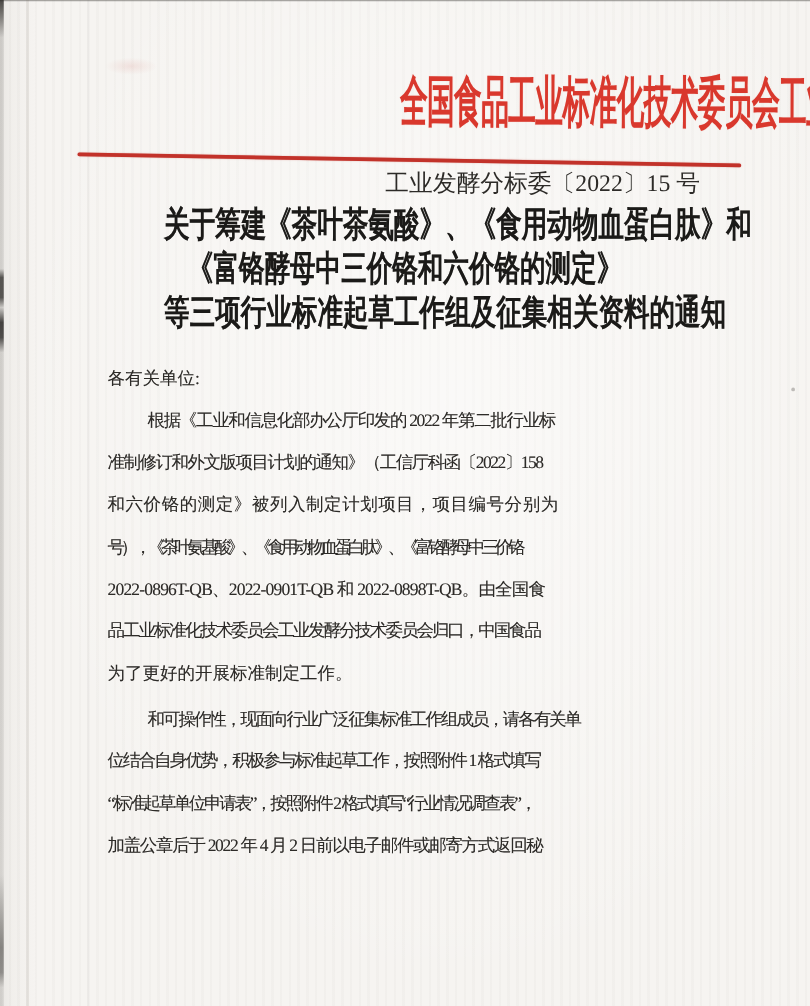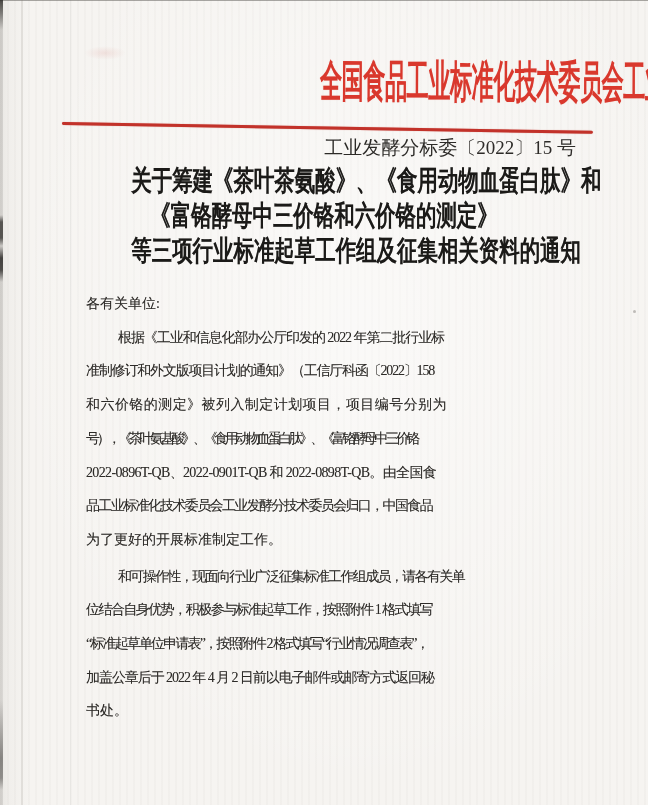--- a/index.html
+++ b/index.html
@@ -29,21 +29,21 @@
   .a-dot{position:absolute;left:633px;top:310px;width:3px;height:3px;border-radius:50%;background:rgba(120,117,112,.45);}
 
   .org-header{position:absolute;left:64px;top:59px;width:520px;height:48px;text-align:center;
     transform:rotate(.2deg);}
   .org-inner{display:inline-block;white-space:nowrap;font-size:44px;line-height:46px;font-weight:700;
     color:var(--header_red,#d9382d);letter-spacing:-1px;
     text-shadow:0 0 1px rgba(217,56,45,.35);}
   .red-rule{position:absolute;left:62px;top:122px;width:531px;height:3.2px;border-radius:2px;
     background:var(--rule_red,#c2322a);transform:rotate(.95deg);transform-origin:left center;
     box-shadow:0 0 1px rgba(194,50,42,.5);}
-  .doc-number{position:absolute;left:86px;top:136px;width:490px;text-align:right;
+  .doc-number{position:absolute;left:70px;top:136px;width:490px;text-align:right;
     font-size:19px;line-height:24px;color:var(--ink,#2d2b28);}
   .title{position:absolute;left:60px;top:163px;width:528px;}
   .title-line{white-space:nowrap;text-align:center;font-size:28px;line-height:35px;font-weight:700;
     color:var(--title_ink,#1b1a18);transform:scaleX(.73);transform-origin:center;
     text-shadow:0 0 .5px rgba(27,26,24,.45);}
   .body{position:absolute;left:86px;top:287px;width:486px;font-size:14px;line-height:33.7px;
     text-shadow:0 0 .4px rgba(45,43,40,.35);}
   .salutation{white-space:nowrap;}
   .para .line{white-space:nowrap;}
   .para .line:first-child{padding-left:32px;font-family:Liberation Serif, serif;}
@@ -83,16 +83,15 @@
         <div class="line"><span style="letter-spacing: -3.32258px;">号），《茶叶氨基酸》、《食用动物血蛋白肽》、《富铬酵母中三价铬</span></div>
         <div class="line"><span style="letter-spacing: -0.645833px;">2022-0896T-QB、2022-0901T-QB 和 2022-0898T-QB。由全国食</span></div>
         <div class="line"><span style="letter-spacing: -1.64286px;">品工业标准化技术委员会工业发酵分技术委员会归口，中国食品</span></div>
         <div class="line"><span>为了更好的开展标准制定工作。</span></div>
       </div>
     <div class="para para-2">
         <div class="line"><span style="letter-spacing: -1.64286px;">和可操作性，现面向行业广泛征集标准工作组成员，请各有关单</span></div>
         <div class="line"><span style="letter-spacing: -1.53333px;">位结合自身优势，积极参与标准起草工作，按照附件 1 格式填写</span></div>
         <div class="line"><span style="letter-spacing: -1.84848px;">“标准起草单位申请表”，按照附件 2 格式填写“行业情况调查表”，</span></div>
         <div class="line"><span style="letter-spacing: -1.05714px;">加盖公章后于 2022 年 4 月 2 日前以电子邮件或邮寄方式返回秘</span></div>
-        <div class="line"><span>书处。</span></div>
       </div>
   </div>
 </div>
 
 </body></html>

